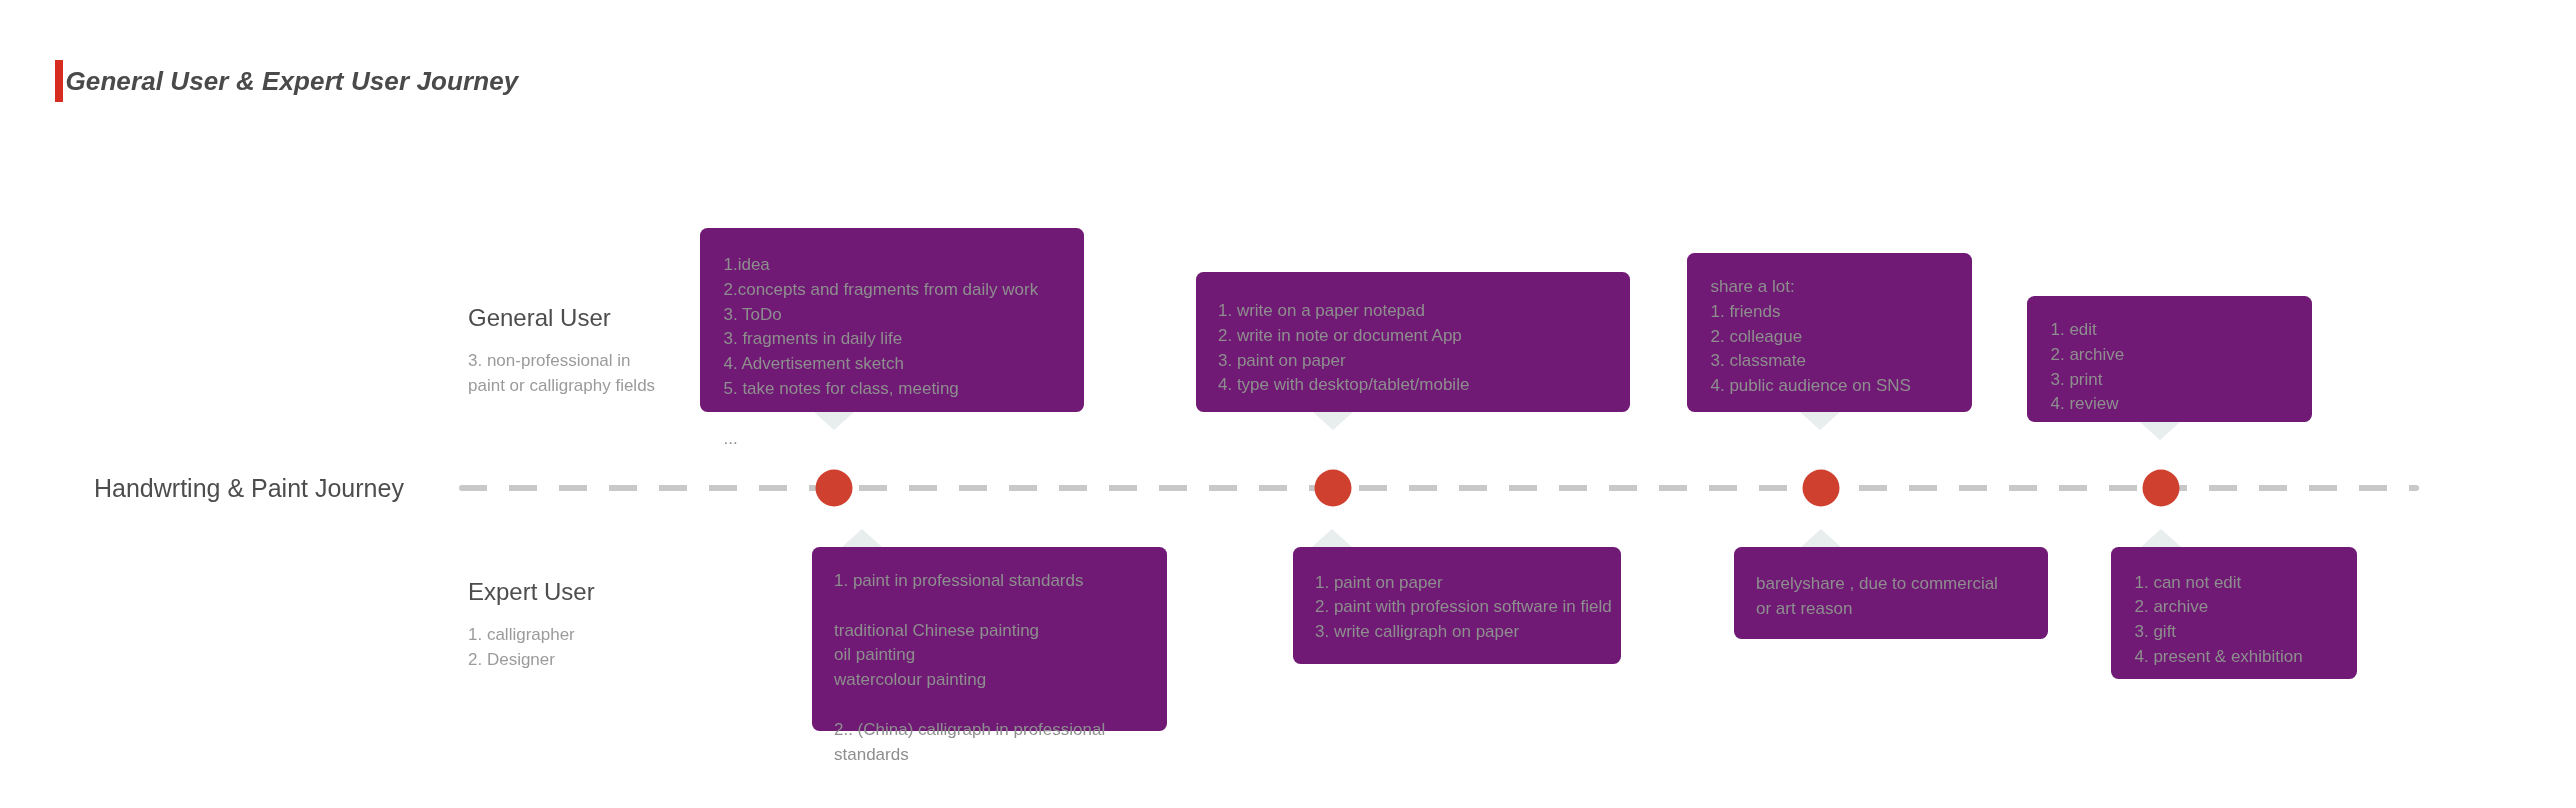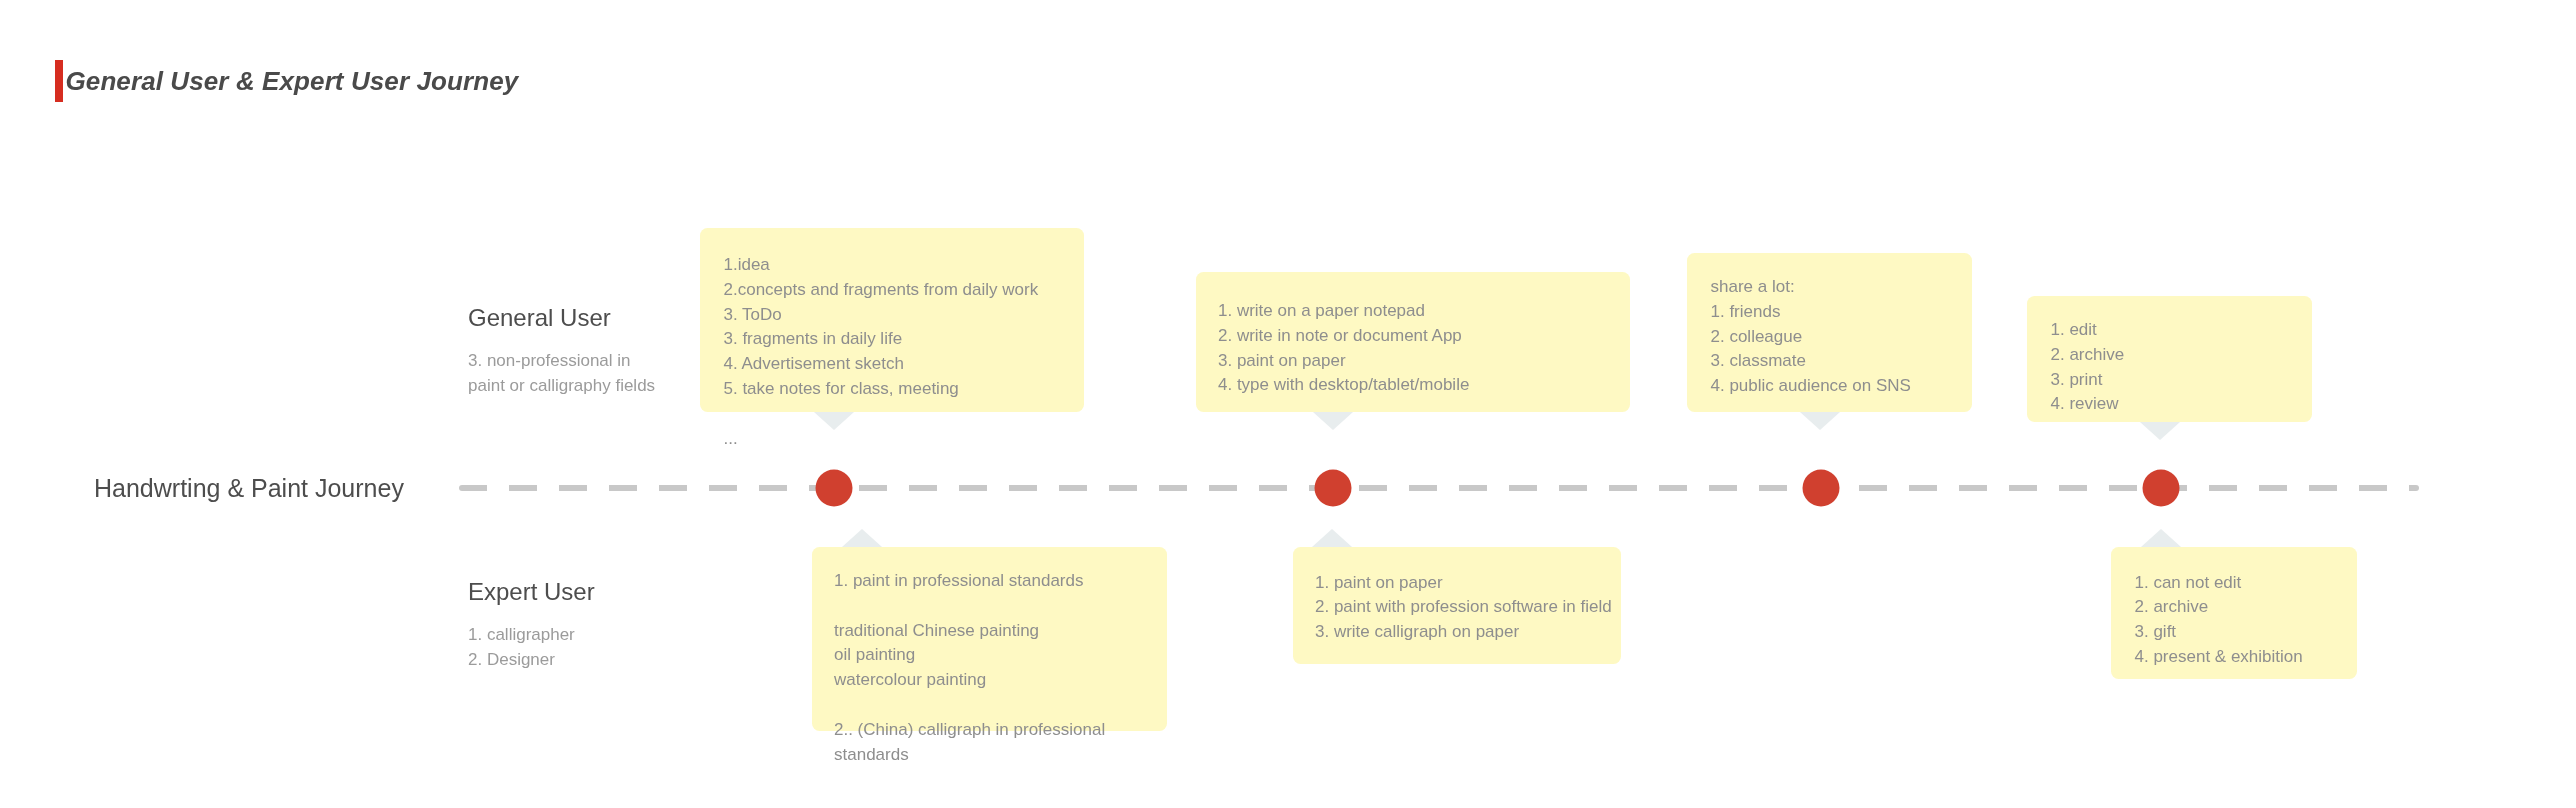--- a/index.html
+++ b/index.html
@@ -84,21 +84,21 @@
   .persona-sub {
     font-size: 17px;
     color: #9b9b9b;
     line-height: 1.45;
     white-space: pre-line;
   }
 
   
   .card {
     position: absolute;
-    background: #fef9c3;
+    background: #701a75;
     border-radius: 7.5px;
     box-sizing: border-box;
   }
   .card-body {
     font-size: 17px;
     color: #8e8e8e;
     line-height: 1.46;
     white-space: pre-line;
   }
   
@@ -203,20 +203,25 @@
     <div class="tail-up" style="left:50px;"></div>
   </div>
 
   <div class="card" style="left:1293px; top:547px; width:328px; height:117px; padding:23.5px 0 0 22px;">
     <div class="card-body">1. paint on paper
 2. paint with profession software in field
 3. write calligraph on paper</div>
     <div class="tail-up" style="left:39px;"></div>
   </div>
 
+  <div class="card" style="left:1734px; top:547px; width:314px; height:92px; padding:25px 0 0 22px;">
+    <div class="card-body">barelyshare , due to commercial
+or art reason</div>
+    <div class="tail-up" style="left:87px;"></div>
+  </div>
 
   <div class="card" style="left:2111px; top:547px; width:246px; height:132px; padding:23.5px 0 0 23.5px;">
     <div class="card-body">1. can not edit
 2. archive
 3. gift
 4. present &amp; exhibition</div>
     <div class="tail-up" style="left:50px;"></div>
   </div>
 
 </div>

